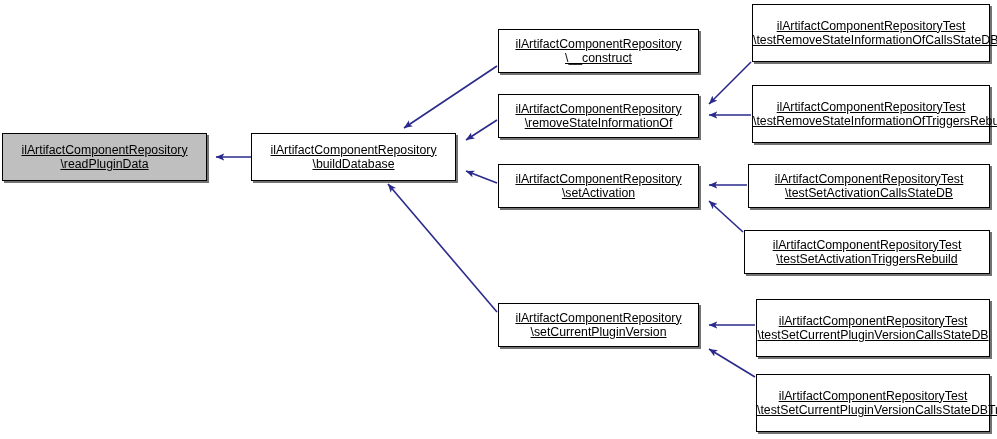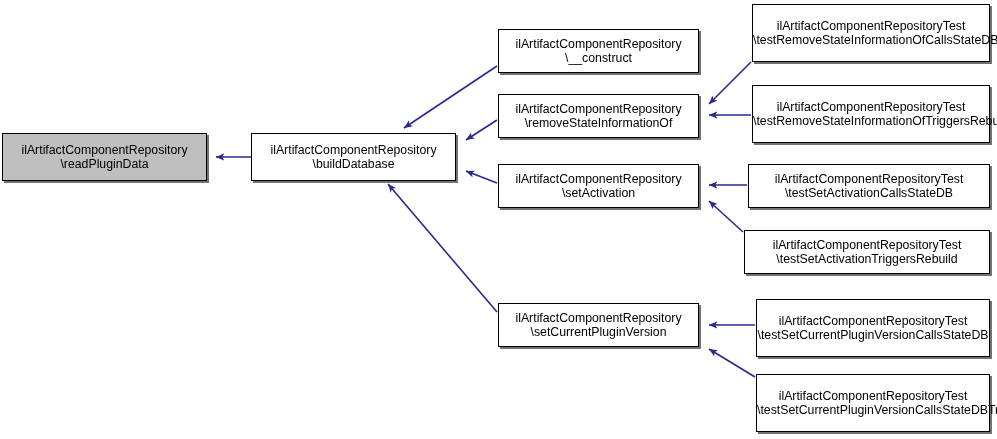--- a/index.html
+++ b/index.html
@@ -41,20 +41,21 @@
   .node.current {
     background: #bfbfbf;
     border: 1px solid #000000;
   }
   .node .label {
     display: block;
     width: 100%;
     padding: 0 3px;
     white-space: pre-line;
     word-break: normal;
+    text-decoration: underline;
   }
 </style>
 </head>
 <body>
 
 <div id="graph">
 
   <svg id="edge-layer" width="997" height="439" viewBox="0 0 997 439">
     <defs>
       <marker id="ah" markerWidth="9" markerHeight="8" refX="8.4" refY="4" orient="auto" markerUnits="userSpaceOnUse">

